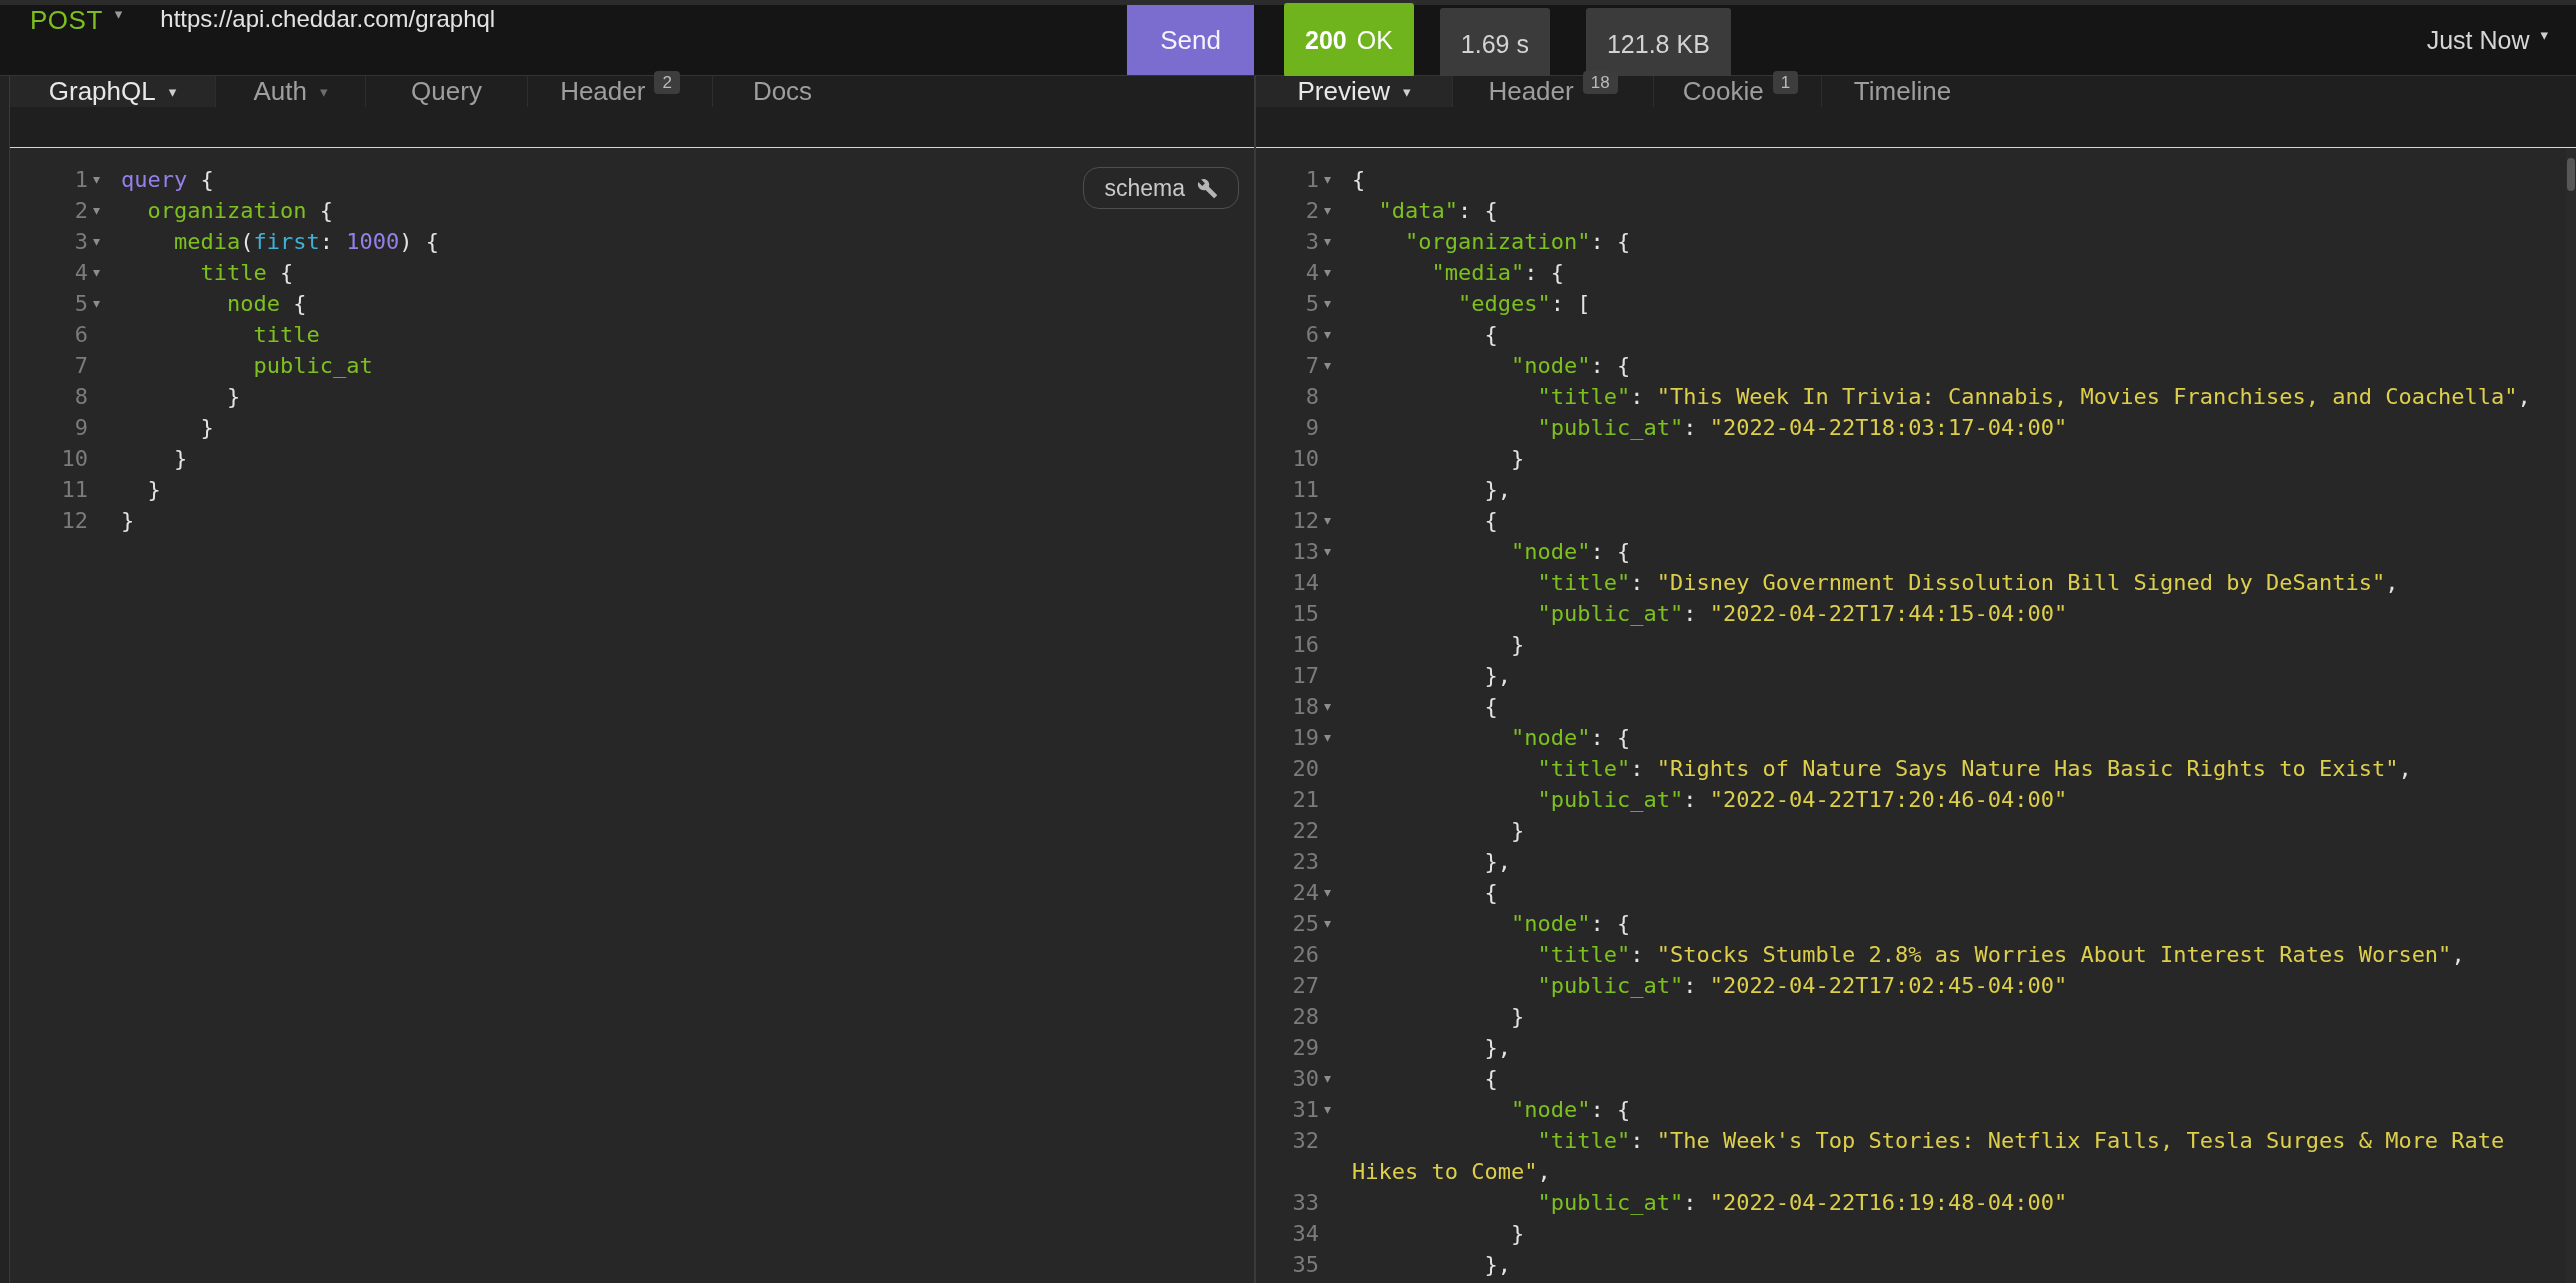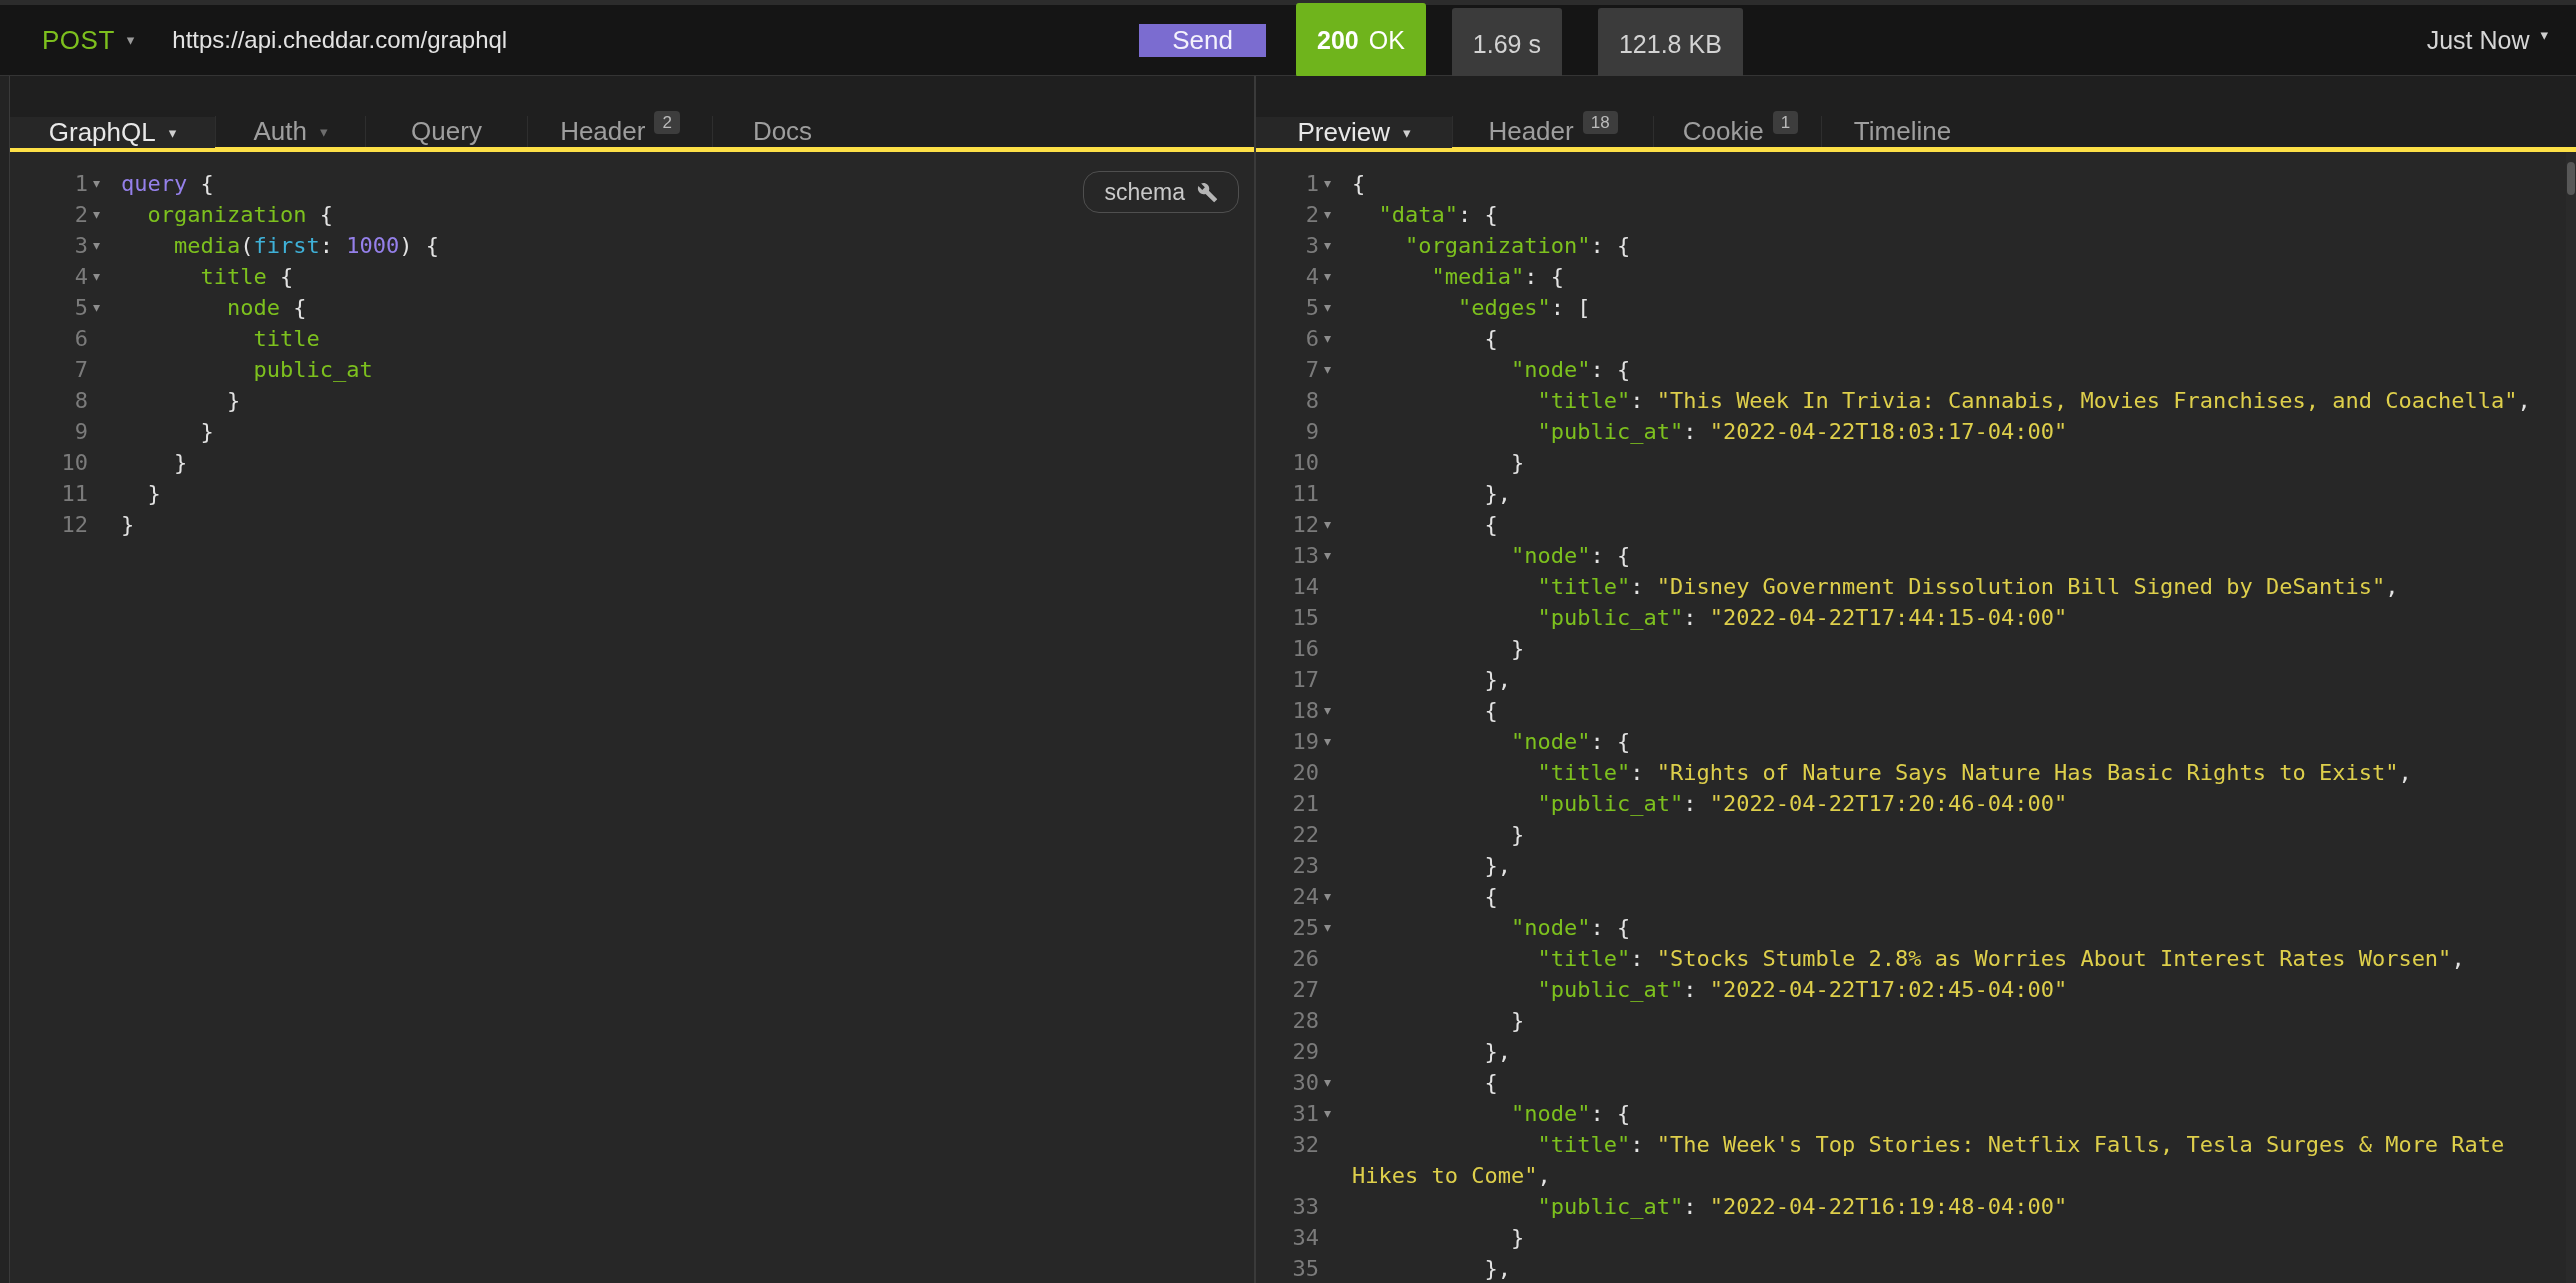--- a/index.html
+++ b/index.html
@@ -1,21 +1,21 @@
 <!DOCTYPE html>
 <html><head>
 <meta charset="utf-8">
 <style>
   html,body{margin:0;padding:0;background:#111;}
   .app{position:relative;width:2576px;height:1283px;background:#272727;overflow:hidden;
        font-family:"Liberation Sans","DejaVu Sans",sans-serif;}
   
   .topstrip{height:5px;background:#2c2c2c;}
   .urlbar{height:70px;background:#151515;display:flex;align-items:stretch;}
-  .url-left{width:1254px;flex:none;display:flex;align-items:center;padding-left:12px;}
+  .url-left{width:1254px;flex:none;display:flex;}
   .method{margin-left:30px;font-size:26px;color:var(--method);letter-spacing:0.5px;}
   .caret{font-family:"DejaVu Sans",sans-serif;color:#9a9a9a;font-size:15px;margin-left:12px;}
   .url-text{margin-left:38px;font-size:24px;color:#e3e3e3;}
   .send-btn{margin-left:auto;width:127px;background:var(--send);color:#f4f2fc;border:none;
             font-size:26px;display:flex;align-items:center;justify-content:center;cursor:pointer;
             font-family:inherit;}
   .url-right{flex:1;display:flex;align-items:center;}
   .badge-lg{height:48px;border-radius:3px;display:flex;align-items:center;padding:13px 21px;
             font-size:25px;margin-left:26px;}
   .b-status{background:var(--status);color:#fff;margin-left:30px;}
@@ -27,22 +27,22 @@
            font-size:25px;color:#d6d6d6;}
   .justnow .caret{color:#cfcfcf;margin-left:11px;}
   
   .main{display:flex;height:1208px;border-top:1px solid #343434;box-sizing:border-box;}
   .leftstrip{flex:none;width:9px;background:#232323;border-right:1px solid #3a3a3a;}
   .pane{display:flex;flex-direction:column;min-width:0;}
   .pane-left{flex:none;width:1244px;}
   .divider{flex:none;width:2px;background:#3a3a3a;}
   .pane-right{flex:1;position:relative;}
   
-  .tabbar{flex:none;height:71px;background:#1f1f1f;display:flex;align-items:flex-end;
-          border-bottom:5px solid #fde047;box-sizing:content-box;}
+  .tabbar{flex:none;height:71px;background:#1f1f1f;display:flex;align-items:flex-start;
+          border-bottom:1px solid #fde047;box-sizing:content-box;}
   .tab{display:flex;align-items:center;justify-content:center;font-size:26px;color:#9e9e9e;
        border-left:1px solid #2e2e2e;cursor:pointer;box-sizing:border-box;}
   .tab:first-child{border-left:none;}
   .tab.active{background:#272727;color:#e8e8e8;margin-bottom:-1px;}
   .tab .caret{margin-left:13px;}
   .tab.active .caret{color:#cfcfcf;}
   .tab .caret.dim{color:#6d6d6d;}
   .tab-badge{position:relative;top:-9px;margin-left:9px;background:#3d3d3d;color:#bbbbbb;
              font-size:17px;border-radius:4px;padding:3px 8px;line-height:1;}
   

